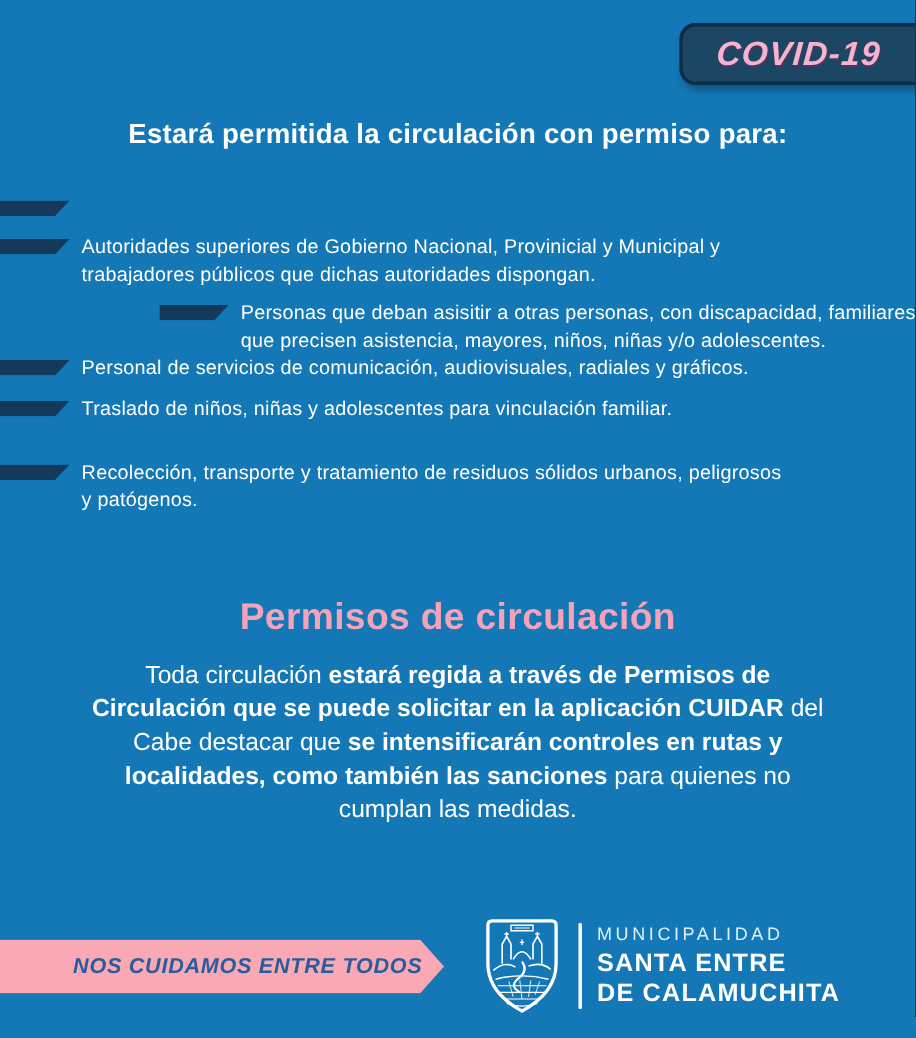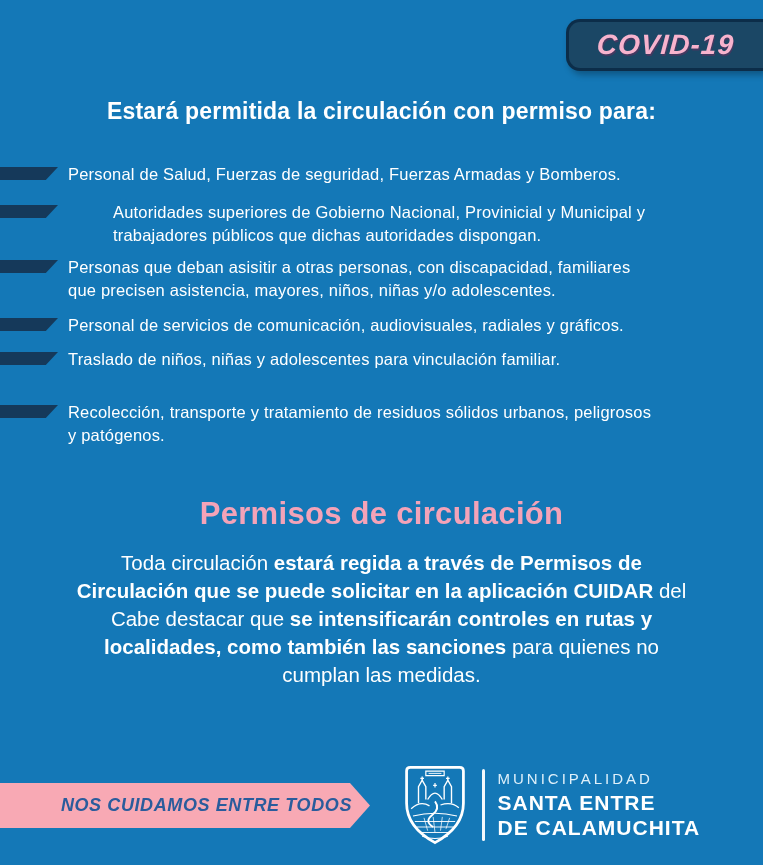--- a/index.html
+++ b/index.html
@@ -54,21 +54,21 @@
     flex:0 0 58px;width:58px;height:13px;
     margin-top:4px;margin-right:10px;
     background:var(--navy);
     clip-path:polygon(0 0,100% 0,79% 100%,0 100%);
   }
   .permit-item .item-text{
     color:var(--text-white);
     font-size:16.5px;line-height:23px;letter-spacing:.2px;
     white-space:pre-line;
   }
-  .mb1{margin-bottom:15px;} .mb2{margin-bottom:9px;gap:45px;} .mb3{margin-bottom:12px;}
+  .mb1{margin-bottom:15px;} .mb2{margin-bottom:9px;} .mb3{justify-content:flex-end;}
   .mb4{margin-bottom:11px;} .mb5{margin-bottom:30px;}
   
   .permits-heading{
     position:absolute;top:496px;left:0;right:0;
     text-align:center;
     color:var(--heading-pink);
     font-size:31px;font-weight:800;letter-spacing:.3px;
   }
   .permits-paragraph{
     position:absolute;top:549px;left:0;right:0;
@@ -117,21 +117,20 @@
 
   <div class="covid-badge">
     <span>COVID-19</span>
   </div>
 
   <h1 class="page-title">Estará permitida la circulación con permiso para:</h1>
 
   <div class="permit-list">
     <div class="permit-item mb1">
       <span class="marker"></span>
-      <p class="item-text">Personal de Salud, Fuerzas de seguridad, Fuerzas Armadas y Bomberos.</p>
     </div>
     <div class="permit-item mb2">
       <span class="marker"></span>
       <p class="item-text">Autoridades superiores de Gobierno Nacional, Provinicial y Municipal y
 trabajadores públicos que dichas autoridades dispongan.</p>
     </div>
     <div class="permit-item mb3">
       <span class="marker"></span>
       <p class="item-text">Personas que deban asisitir a otras personas, con discapacidad, familiares
 que precisen asistencia, mayores, niños, niñas y/o adolescentes.</p>

